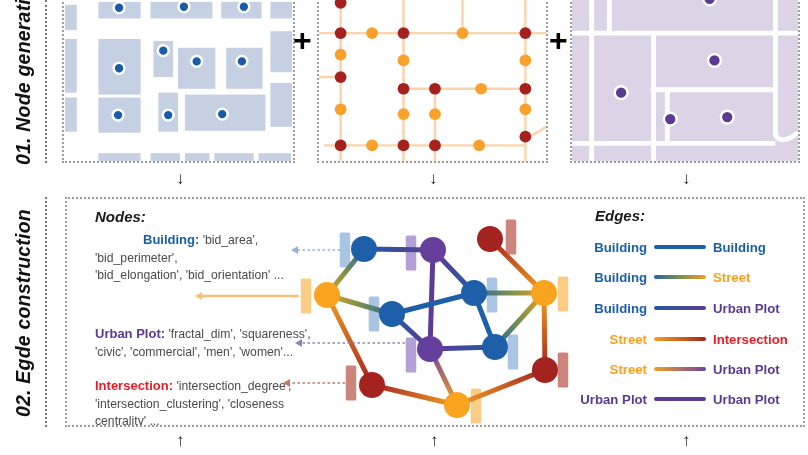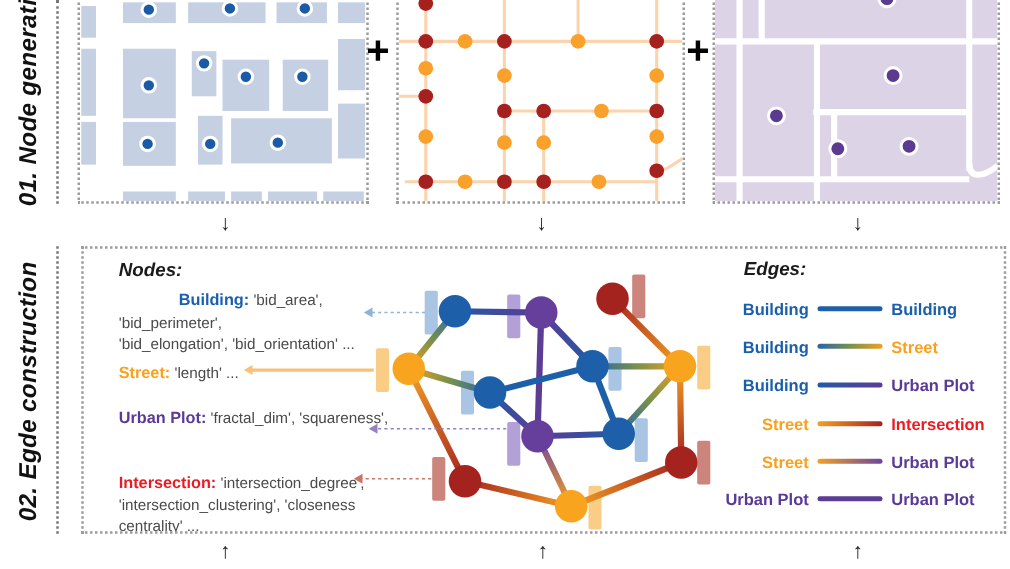--- a/index.html
+++ b/index.html
@@ -154,27 +154,24 @@
 
 <div class="panel" id="panel-graph">
 
   <div id="nodes-legend">
     <div class="legend-title">Nodes:</div>
     <div class="nl-item" style="top:28px;">
       <span class="nl-label" style="color: rgb(26, 95, 173); padding-left: 48px;">Building:</span>
       <span class="nl-text">'bid_area', 'bid_perimeter',</span><br>
       <span class="nl-text">'bid_elongation', 'bid_orientation' ...</span>
     </div>
-    <div class="nl-item" style="top:86px;">
-      <span class="nl-label" style="color: rgb(249, 161, 29);">Street:</span>
-      <span class="nl-text">'length' ...</span>
-    </div>
     <div class="nl-item" style="top:122px;">
       <span class="nl-label" style="color: rgb(90, 58, 150);">Urban Plot:</span>
       <span class="nl-text">'fractal_dim', 'squareness',</span><br>
+      <span class="nl-text">'civic', 'commercial', 'men', 'women'...</span>
     </div>
     <div class="nl-item" style="top:174px;">
       <span class="nl-label" style="color: rgb(236, 27, 35); margin-top: 32px;">Intersection:</span>
       <span class="nl-text">'intersection_degree',</span><br>
       <span class="nl-text">'intersection_clustering', 'closeness centrality' ...</span>
     </div>
   </div>
 
   <div id="graph-svg-wrap">
     <svg id="graph-svg" viewBox="0 0 736 226" preserveAspectRatio="none">

